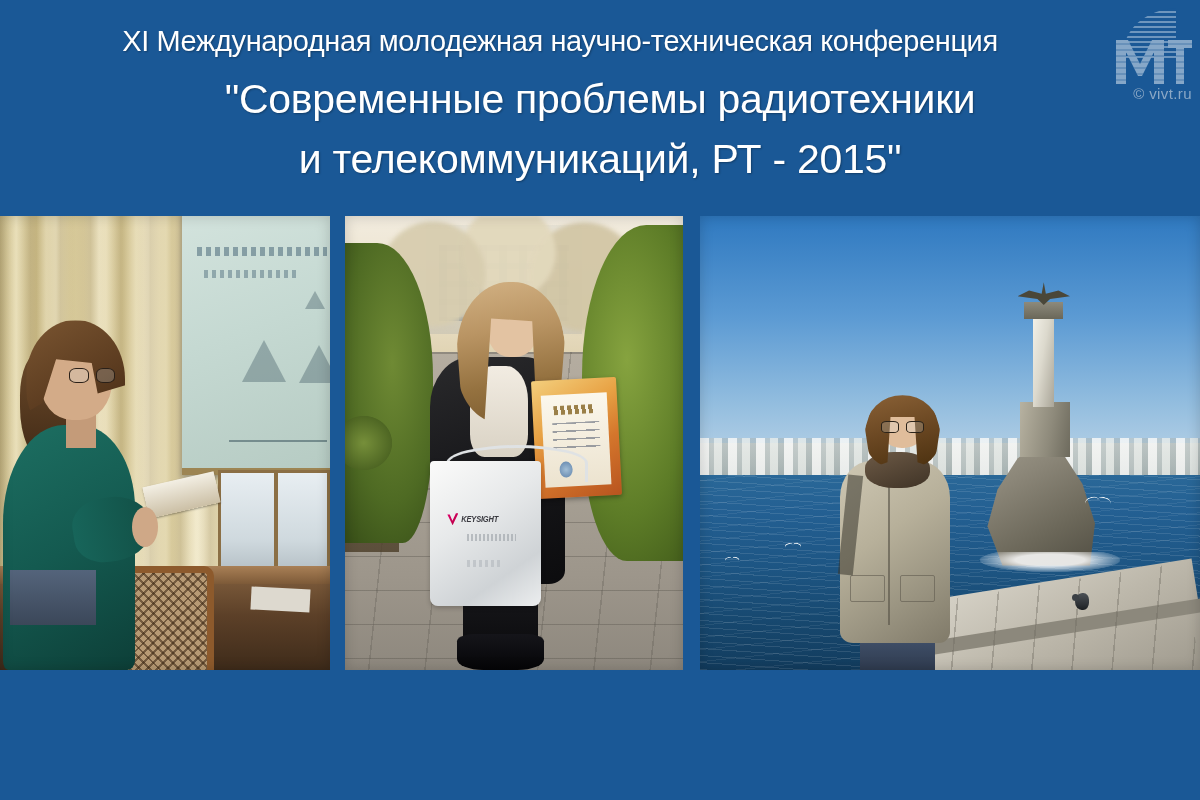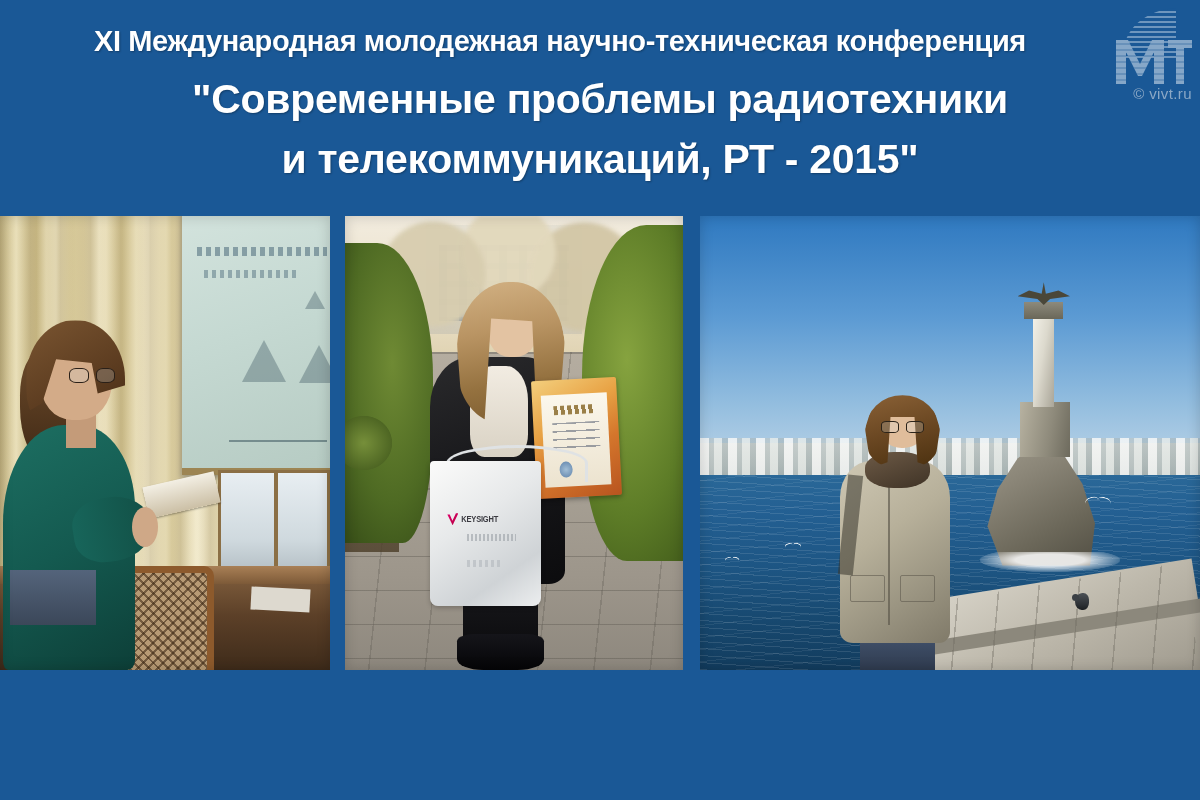--- a/index.html
+++ b/index.html
@@ -20,21 +20,21 @@
   
   #header{
     position:absolute;
     left:0; top:0; width:1200px; height:216px;
     background:#1a5896;
   }
 
   .title-line{
     color:#ffffff;
     text-align:center;
-    font-weight:bold;
+    font-weight:normal;
     letter-spacing:-0.2px;
     white-space:nowrap;
     text-shadow:1px 1px 2px rgba(0,0,0,.30);
     -webkit-font-smoothing:antialiased;
   }
 
   #title-1{
     position:absolute; left:0; top:22px; width:1120px;
     font-size:29px; line-height:38px;
     letter-spacing:-0.4px;
@@ -69,21 +69,21 @@
   #strip{
     position:absolute; left:0; top:216px;
     width:1200px; height:454px;
   }
   .photo{
     position:absolute; top:0; height:454px;
     overflow:hidden;
     background:#8fa2b4;
   }
   #photo-1{ left:0;   width:330px; }
-  #photo-2{ left:345px; width:338px; }
+  #photo-2{ left:345px; width:338px;font-style:italic; }
   #photo-3{ left:700px; width:500px; }
 
   .ph-inner{ position:absolute; inset:0; overflow:hidden; }
 
   
   .p1-bg{
     position:absolute; inset:0;
     background:
       linear-gradient(90deg,
         #cfc08d 0%,   #e4d9b0 5%,  #c9b985 11%, #e9dfbb 17%,

